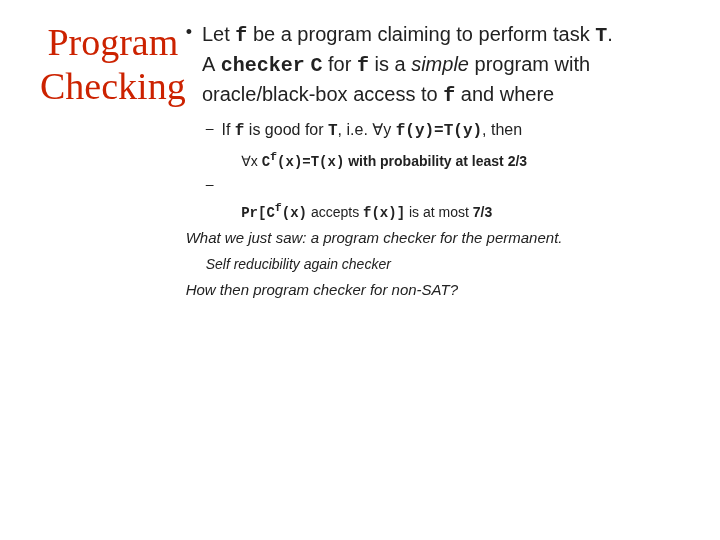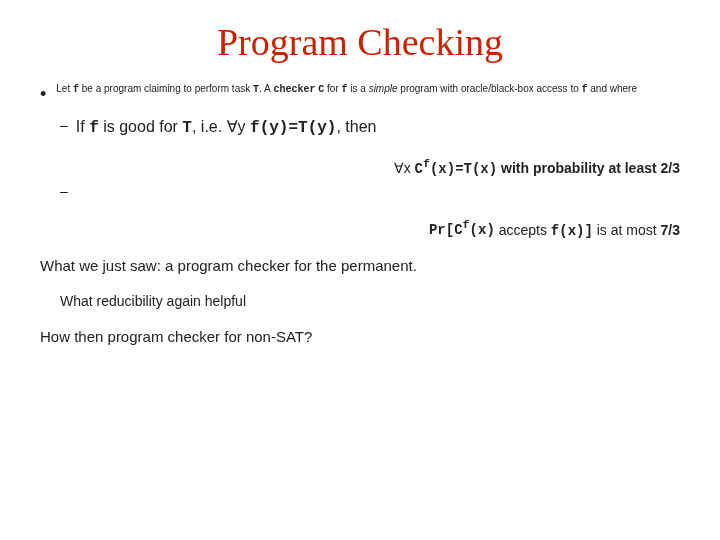--- a/index.html
+++ b/index.html
@@ -16,21 +16,21 @@
       font-size: 15px;
       color: #222;
       overflow: hidden;
     }
 
     .slide {
       width: 720px;
       height: 540px;
       padding: 20px 40px 20px 40px;
       display: flex;
-      flex-direction: column;
+      flex-direction: row;
     }
 
     .title {
       text-align: center;
       font-size: 38px;
       font-weight: normal;
       color: #cc2200;
       margin-bottom: 18px;
       font-family: Georgia, serif;
     }
@@ -48,21 +48,21 @@
     }
 
     .bullet-dot {
       margin-right: 10px;
       font-size: 18px;
       line-height: 1.4;
       flex-shrink: 0;
     }
 
     .bullet-text {
-      font-size: 10px;
+      font-size: 20px;
       line-height: 1.45;
     }
 
     .sub-list {
       margin-left: 20px;
       margin-top: 4px;
       display: flex;
       flex-direction: column;
       gap: 2px;
     }
@@ -81,28 +81,28 @@
 
     .sub-text {
       font-size: 16px;
       line-height: 1.45;
     }
 
     .indent-line {
       margin-left: 20px;
       font-size: 14px;
       line-height: 1.45;
-      margin-top: 14px;
-      text-align: right;
+      margin-top: 4px;
     }
 
     .paragraph {
-      margin-top: 14px;
+      margin-top: 4px;
       font-size: 15px;
       line-height: 1.5;
+      font-style: italic;
     }
 
     .paragraph.indented {
       margin-left: 20px;
       font-size: 14px;
     }
 
     code, .mono {
       font-family: 'Courier New', monospace;
       font-weight: bold;
@@ -147,17 +147,17 @@
       <div class="sub-item">
         <span class="dash">–</span>
       </div>
       <div class="indent-line">
         &nbsp;&nbsp;&nbsp;&nbsp;<span class="mono bold">Pr[C<sup>f</sup>(x)</span> accepts&nbsp;<span class="mono bold">f(x)]</span> is at most <span class="bold">7/3</span>
       </div>
 
     </div>
 
     <div class="paragraph">What we just saw: a program checker for the permanent.</div>
-    <div class="paragraph indented">What reducibility again helpful</div>
+    <div class="paragraph indented">Self reducibility again checker</div>
     <div class="paragraph">How then program checker for non-SAT?</div>
 
   </div>
 </div>
 
 </body></html>

